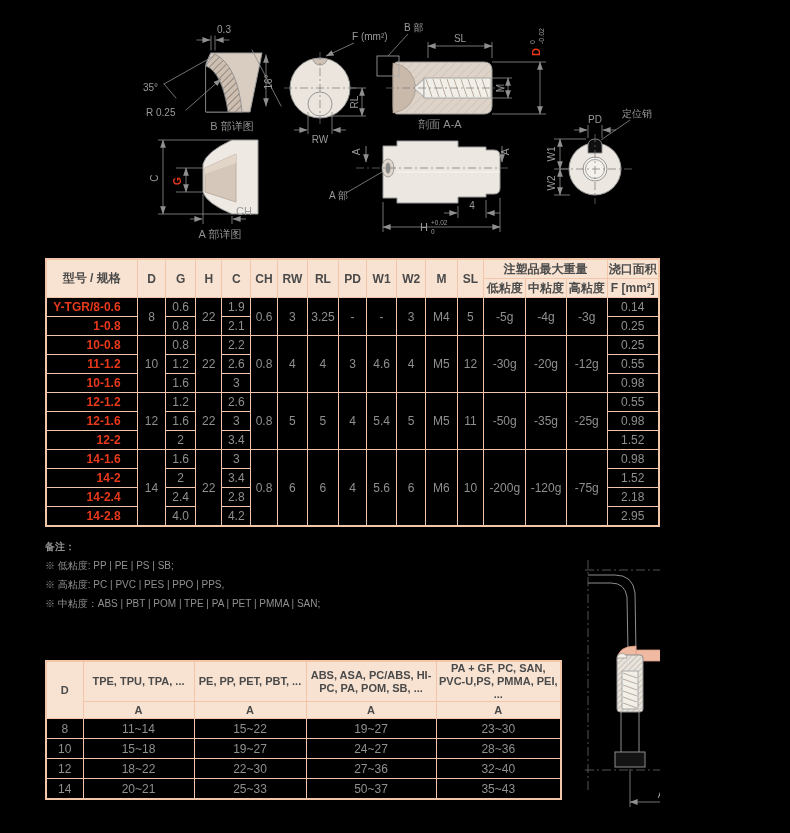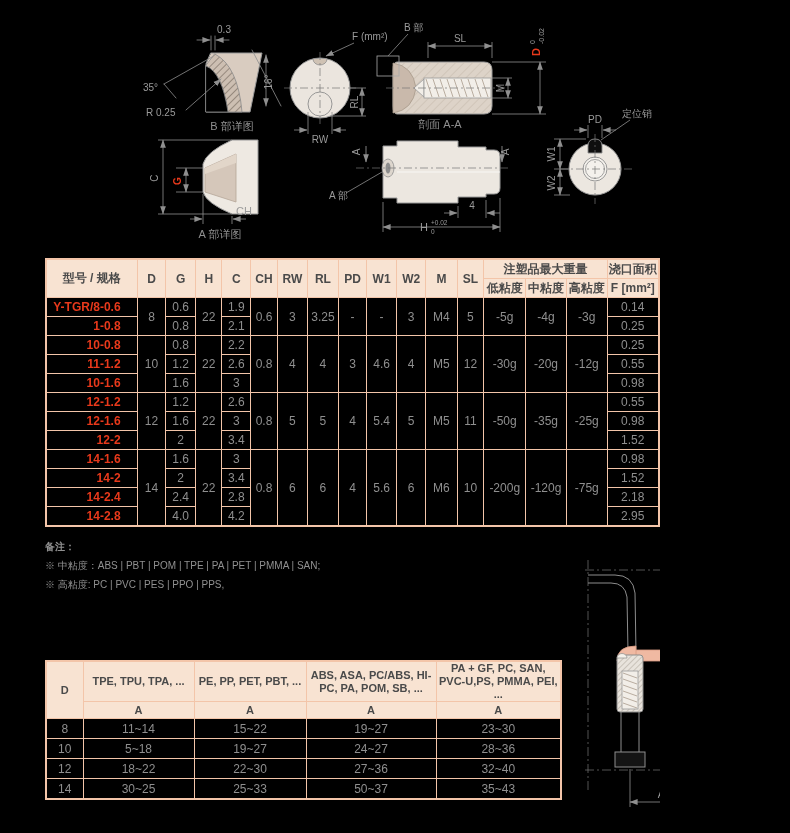--- a/index.html
+++ b/index.html
@@ -366,22 +366,23 @@
         <td class="model">14-2.8</td>
         <td>4.0</td>
         <td>4.2</td>
         <td>2.95</td>
       </tr>
     </tbody>
   </table>
 
   <div class="notes">
     <div class="note-title">备注：</div>
+    <div>※ 低粘度: PP | PE | PS | SB;</div>
+    <div>※ 高粘度: PC | PVC | PES | PPO | PPS,</div>
     <div>※ 中粘度：ABS | PBT | POM | TPE | PA | PET | PMMA | SAN;</div>
-    <div>※ 高粘度: PC | PVC | PES | PPO | PPS,</div>
   </div>
 
   <table class="size-table">
     <colgroup>
       <col style="width:37px">
         <col style="width:111px">
         <col style="width:112px">
       <col style="width:130px">
         <col style="width:125px">
     </colgroup>
@@ -401,35 +402,35 @@
       </tr>
       <tr>
         <td>8</td>
         <td>11~14</td>
         <td>15~22</td>
         <td>19~27</td>
         <td>23~30</td>
       </tr>
       <tr>
         <td>10</td>
-        <td>5~18</td>
+        <td>15~18</td>
         <td>19~27</td>
         <td>24~27</td>
         <td>28~36</td>
       </tr>
       <tr>
         <td>12</td>
         <td>18~22</td>
         <td>22~30</td>
         <td>27~36</td>
         <td>32~40</td>
       </tr>
       <tr>
         <td>14</td>
-        <td>30~25</td>
+        <td>20~21</td>
         <td>25~33</td>
         <td>50~37</td>
         <td>35~43</td>
       </tr>
     </tbody>
   </table>
 
   <svg class="overlay" style="left:555px;top:545px;" width="235" height="288" viewBox="0 0 235 288">
     <defs>
       <marker id="mB" viewBox="0 0 10 10" refX="8.5" refY="5" markerWidth="9" markerHeight="9" orient="auto-start-reverse" markerUnits="userSpaceOnUse">

